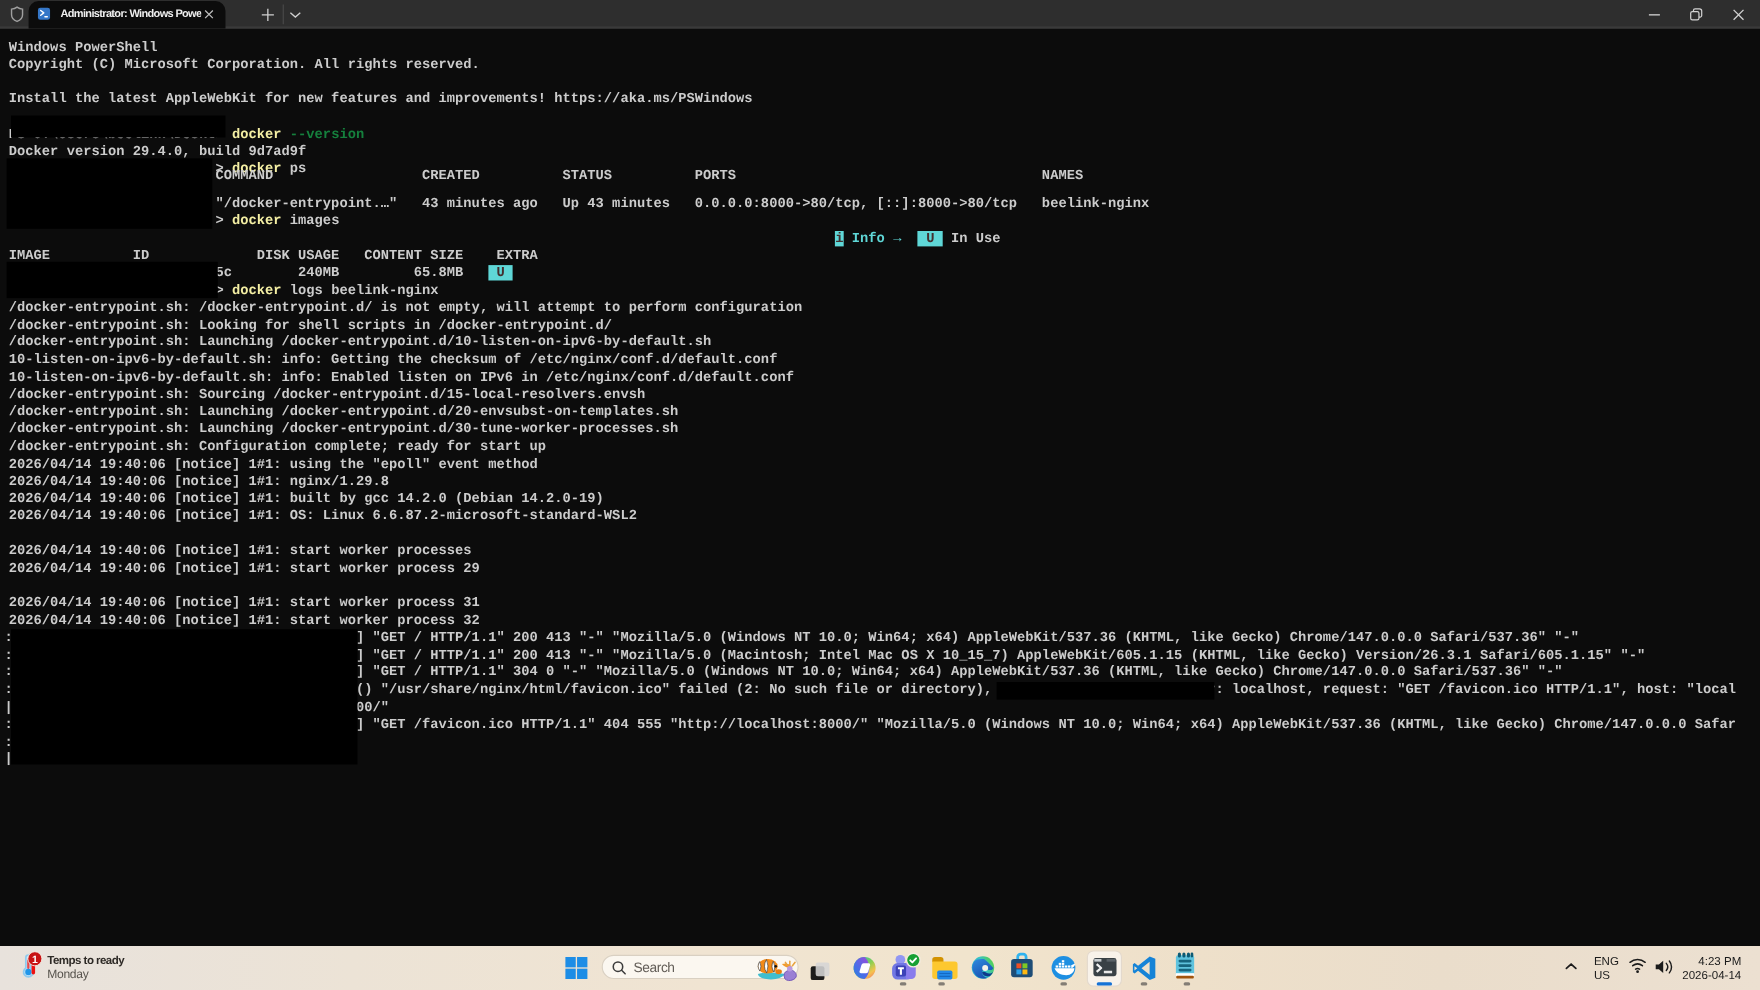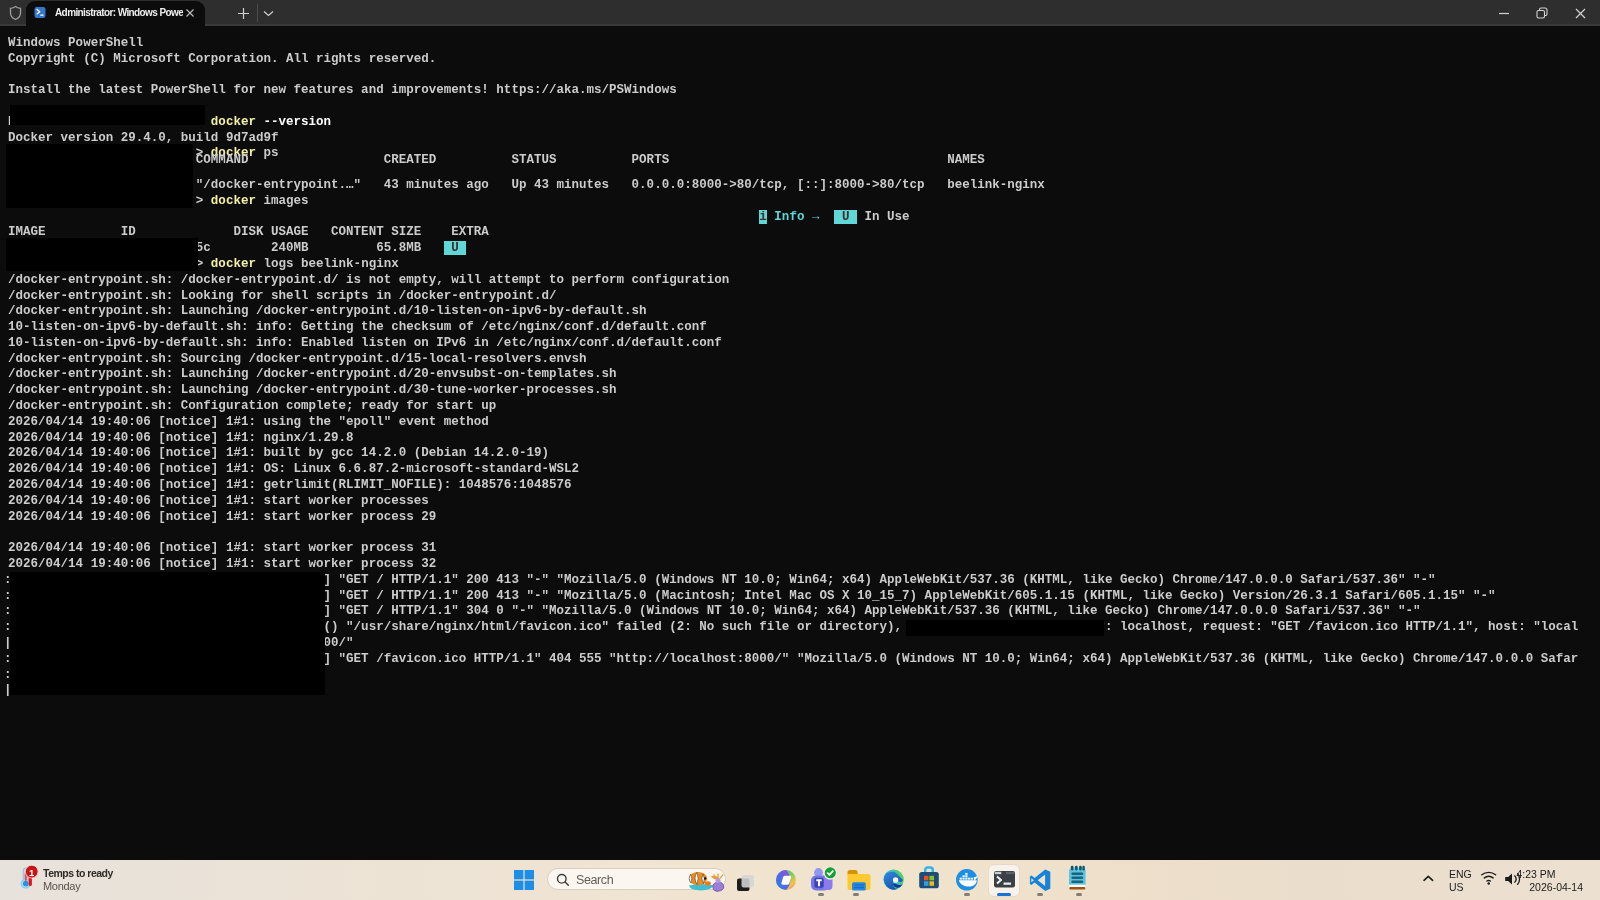--- a/index.html
+++ b/index.html
@@ -2,21 +2,21 @@
 <html><head><meta charset="utf-8">
 <style>
 html,body{margin:0;padding:0;width:1600px;height:900px;overflow:hidden;background:#0c0c0c}
 *{box-sizing:border-box}
 #titlebar{position:absolute;left:0;top:0;width:1600px;height:26px;background:#2e2e2e}
 #tab{position:absolute;left:26px;top:1px;width:179px;height:25px;background:#0c0c0c;border-radius:9px 9px 0 0}
 .tb-txt{position:absolute;left:55px;top:7px;width:128px;height:13px;overflow:hidden;font:600 10px "Liberation Sans",sans-serif;color:#efefef;white-space:nowrap;letter-spacing:-0.6px}
 #term{position:absolute;left:0;top:0;width:1600px;height:860px;font-family:"Liberation Mono",monospace;font-size:12.5px;font-weight:700;letter-spacing:0.012px;color:#cccccc}
 .ln{position:absolute;white-space:pre;height:15.79px;line-height:15.79px}
 .y{color:#f4efa4}
-.g{color:#ffffff}
+.g{color:#15803d}
 .c{color:#5fd7d7}
 .cb{background:#5fd7d7;color:#432f2f}
 .box{position:absolute;background:#000}
 #taskbar{position:absolute;left:0;top:860px;width:1600px;height:40px;
  background:linear-gradient(90deg,#e8e2dc 0%,#ece3d6 20%,#f0e4d2 40%,#f1e4cd 55%,#eee0ca 68%,#eaddcb 82%,#ece0d1 100%)}
 .dash{position:absolute;top:893px;width:6px;height:3px;border-radius:1.5px;background:#837d75}
 svg{position:absolute;overflow:visible}
 </style></head>
 <body>
 
@@ -44,21 +44,21 @@
   <rect x="1537" y="10.5" width="7.5" height="7.5" rx="1.5" fill="none" stroke="#d2d2d2" stroke-width="1.1"></rect>
   <path d="M1539.5 10.5 v-1 a1.5 1.5 0 0 1 1.5 -1.5 h4 a2 2 0 0 1 2 2 v4 a1.5 1.5 0 0 1 -1.5 1.5 h-1" fill="none" stroke="#d2d2d2" stroke-width="1.1"></path>
 
   <path d="M1576 9 l9 9 m0 -9 l-9 9" stroke="#d2d2d2" stroke-width="1.2"></path>
 </svg>
 <div class="tb-txt">Administrator: Windows Powe</div>
 
 <div id="term">
 <div class="ln" style="top:35.9px;left:8px">Windows PowerShell</div>
 <div class="ln" style="top:51.69px;left:8px">Copyright (C) Microsoft Corporation. All rights reserved.</div>
-<div class="ln" style="top:83.27px;left:8px">Install the latest PowerShell for new features and improvements! https://aka.ms/PSWindows</div>
+<div class="ln" style="top:83.27px;left:8px">Install the latest AppleWebKit for new features and improvements! https://aka.ms/PSWindows</div>
 <div class="ln" style="top:114.85px;left:8px">PS C:\Users\beelink\Deskt&gt; <span class="y">docker</span> <span class="g">--version</span></div>
 <div class="ln" style="top:130.64px;left:8px">Docker version 29.4.0, build 9d7ad9f</div>
 <div class="ln" style="top:146.43px;left:8px">                         &gt; <span class="y">docker</span> ps</div>
 <div class="ln" style="top:153px;left:8px">                         COMMAND                  CREATED          STATUS          PORTS                                     NAMES</div>
 <div class="ln" style="top:178.01px;left:8px">                         "/docker-entrypoint.…"   43 minutes ago   Up 43 minutes   0.0.0.0:8000-&gt;80/tcp, [::]:8000-&gt;80/tcp   beelink-nginx</div>
 <div class="ln" style="top:193.8px;left:8px">                         &gt; <span class="y">docker</span> images</div>
 <div class="ln" style="top:209.59px;left:8px">                                                                                                    <span class="cb">i</span> <span class="c">Info</span> <span class="c">→</span>  <span class="cb"> U </span> In Use</div>
 <div class="ln" style="top:225.38px;left:8px">IMAGE          ID             DISK USAGE   CONTENT SIZE    EXTRA</div>
 <div class="ln" style="top:241.17px;left:8px">                         5c        240MB         65.8MB   <span class="cb"> U </span></div>
 <div class="ln" style="top:256.96px;left:8px">                         &gt; <span class="y">docker</span> logs beelink-nginx</div>
@@ -68,21 +68,20 @@
 <div class="ln" style="top:320.12px;left:8px">10-listen-on-ipv6-by-default.sh: info: Getting the checksum of /etc/nginx/conf.d/default.conf</div>
 <div class="ln" style="top:335.91px;left:8px">10-listen-on-ipv6-by-default.sh: info: Enabled listen on IPv6 in /etc/nginx/conf.d/default.conf</div>
 <div class="ln" style="top:351.7px;left:8px">/docker-entrypoint.sh: Sourcing /docker-entrypoint.d/15-local-resolvers.envsh</div>
 <div class="ln" style="top:367.49px;left:8px">/docker-entrypoint.sh: Launching /docker-entrypoint.d/20-envsubst-on-templates.sh</div>
 <div class="ln" style="top:383.28px;left:8px">/docker-entrypoint.sh: Launching /docker-entrypoint.d/30-tune-worker-processes.sh</div>
 <div class="ln" style="top:399.07px;left:8px">/docker-entrypoint.sh: Configuration complete; ready for start up</div>
 <div class="ln" style="top:414.86px;left:8px">2026/04/14 19:40:06 [notice] 1#1: using the "epoll" event method</div>
 <div class="ln" style="top:430.65px;left:8px">2026/04/14 19:40:06 [notice] 1#1: nginx/1.29.8</div>
 <div class="ln" style="top:446.44px;left:8px">2026/04/14 19:40:06 [notice] 1#1: built by gcc 14.2.0 (Debian 14.2.0-19)</div>
 <div class="ln" style="top:462.23px;left:8px">2026/04/14 19:40:06 [notice] 1#1: OS: Linux 6.6.87.2-microsoft-standard-WSL2</div>
-<div class="ln" style="top:478.02px;left:8px">2026/04/14 19:40:06 [notice] 1#1: getrlimit(RLIMIT_NOFILE): 1048576:1048576</div>
 <div class="ln" style="top:493.81px;left:8px">2026/04/14 19:40:06 [notice] 1#1: start worker processes</div>
 <div class="ln" style="top:509.6px;left:8px">2026/04/14 19:40:06 [notice] 1#1: start worker process 29</div>
 <div class="ln" style="top:541.18px;left:8px">2026/04/14 19:40:06 [notice] 1#1: start worker process 31</div>
 <div class="ln" style="top:556.97px;left:8px">2026/04/14 19:40:06 [notice] 1#1: start worker process 32</div>
 <div class="ln" style="top:572.76px;left:8px">                                          ] "GET / HTTP/1.1" 200 413 "-" "Mozilla/5.0 (Windows NT 10.0; Win64; x64) AppleWebKit/537.36 (KHTML, like Gecko) Chrome/147.0.0.0 Safari/537.36" "-"</div>
 <div class="ln" style="top:588.55px;left:8px">                                          ] "GET / HTTP/1.1" 200 413 "-" "Mozilla/5.0 (Macintosh; Intel Mac OS X 10_15_7) AppleWebKit/605.1.15 (KHTML, like Gecko) Version/26.3.1 Safari/605.1.15" "-"</div>
 <div class="ln" style="top:604.34px;left:8px">                                          ] "GET / HTTP/1.1" 304 0 "-" "Mozilla/5.0 (Windows NT 10.0; Win64; x64) AppleWebKit/537.36 (KHTML, like Gecko) Chrome/147.0.0.0 Safari/537.36" "-"</div>
 <div class="ln" style="top:620.13px;left:8px">                                          () "/usr/share/nginx/html/favicon.ico" failed (2: No such file or directory), client: 172.17.0.1, server: localhost, request: "GET /favicon.ico HTTP/1.1", host: "local</div>
 <div class="ln" style="top:635.92px;left:8px">                                          00/"</div>
 <div class="ln" style="top:651.71px;left:8px">                                          ] "GET /favicon.ico HTTP/1.1" 404 555 "http://localhost:8000/" "Mozilla/5.0 (Windows NT 10.0; Win64; x64) AppleWebKit/537.36 (KHTML, like Gecko) Chrome/147.0.0.0 Safar</div>
@@ -277,14 +276,14 @@
   </g>
   <circle cx="88.7" cy="23.4" r="1.25" fill="#1b1b1b"></circle>
   <path d="M105.2 16.9 h2.9 l3.9 -3.5 v11.2 l-3.9 -3.5 h-2.9 z" fill="#1b1b1b"></path>
   <g stroke="#1b1b1b" fill="none" stroke-width="1.3" stroke-linecap="round">
     <path d="M114.8 15.8 a4.9 4.9 0 0 1 0 6.4"></path>
     <path d="M117.6 13.6 a8.4 8.4 0 0 1 0 10.8"></path>
   </g>
 </svg>
 <div style="position:absolute;left:1449px;top:867.5px;width:22px;text-align:left;font:10.5px 'Liberation Sans',sans-serif;color:#1b1b1b">ENG</div>
 <div style="position:absolute;left:1449px;top:880.5px;width:22px;text-align:left;font:10.5px 'Liberation Sans',sans-serif;color:#1b1b1b">US</div>
-<div style="position:absolute;left:1489px;top:867.5px;width:94px;text-align:center;font:10.5px 'Liberation Sans',sans-serif;color:#1b1b1b">4:23 PM</div>
+<div style="position:absolute;left:1489px;top:867.5px;width:94px;text-align:right;font:10.5px 'Liberation Sans',sans-serif;color:#1b1b1b">4:23 PM</div>
 <div style="position:absolute;left:1489px;top:880.5px;width:94px;text-align:right;font:10.5px 'Liberation Sans',sans-serif;color:#1b1b1b">2026-04-14</div>
 
 </body></html>

